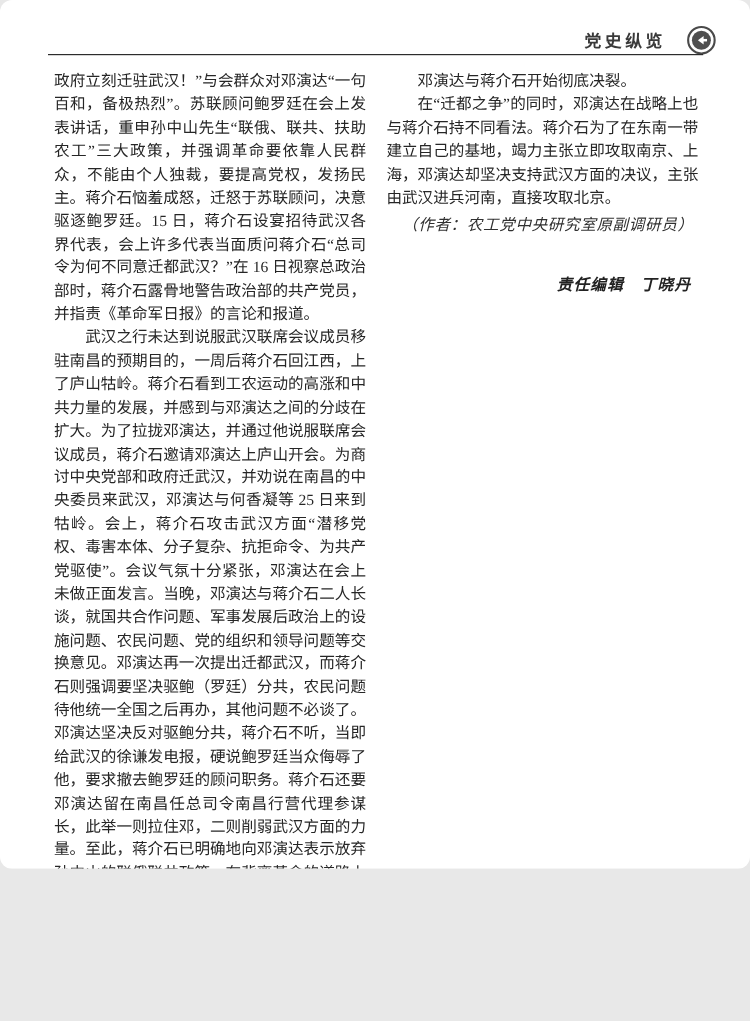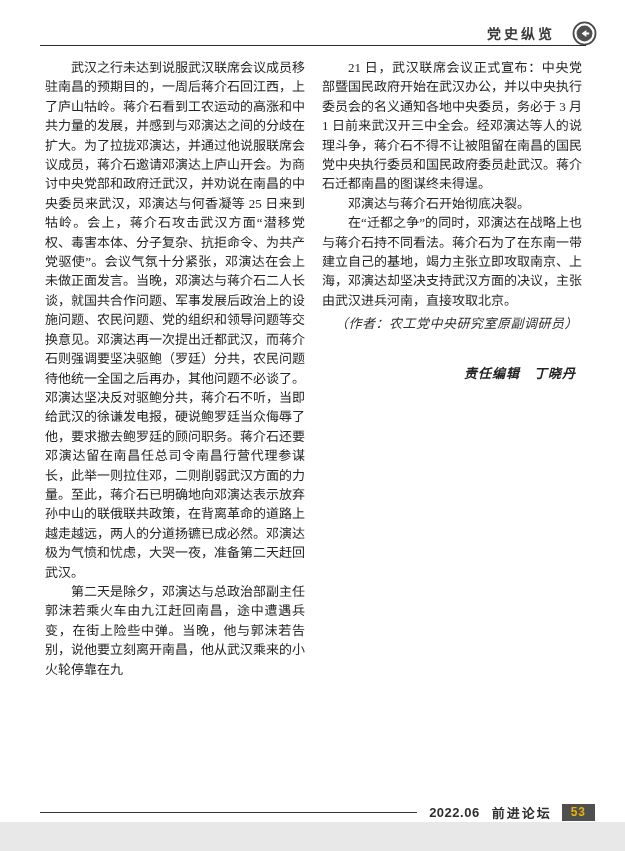--- a/index.html
+++ b/index.html
@@ -1,23 +1,24 @@
 <!DOCTYPE html>
 <html lang="zh-CN"><head>
 <meta charset="utf-8">
 <style>
   html,body{margin:0;padding:0;background:#e8e8e8;}
   .page{
     position:relative;
-    width:625px;height:822px;
+    width:625px;height:724px;
     margin:0 auto;
     background:#ffffff;
     font-family:"Liberation Serif","DejaVu Serif",serif;
     color:#262626;
     overflow:hidden;
+    border-radius:10px;
   }
   
   .header-label{
     position:absolute;top:23px;right:70px;
     font-family:"Liberation Sans","DejaVu Sans",sans-serif;
     font-weight:bold;font-size:14px;letter-spacing:3px;color:#3a3a3a;
   }
   .header-icon{
     position:absolute;top:21px;right:28px;width:25px;height:25px;
   }
@@ -82,25 +83,25 @@
       <circle cx="12" cy="12" r="10.6" fill="none" stroke="#4a4a4a" stroke-width="1.7"></circle>
       <circle cx="12" cy="12" r="7.6" fill="#4f4f4f"></circle>
       <path d="M13.8 8.6 L9.2 12 L13.8 15.4 Z" fill="#ffffff"></path>
       <rect x="11.5" y="11" width="5" height="2" fill="#ffffff"></rect>
     </svg>
   </span>
   <div class="header-rule"></div>
 
   <main class="columns">
     <section class="col">
+      <p class="cont">政府立刻迁驻武汉！”与会群众对邓演达“一句百和，备极热烈”。苏联顾问鲍罗廷在会上发表讲话，重申孙中山先生“联俄、联共、扶助农工”三大政策，并强调革命要依靠人民群众，不能由个人独裁，要提高党权，发扬民主。蒋介石恼羞成怒，迁怒于苏联顾问，决意驱逐鲍罗廷。15 日，蒋介石设宴招待武汉各界代表，会上许多代表当面质问蒋介石“总司令为何不同意迁都武汉？”在 16 日视察总政治部时，蒋介石露骨地警告政治部的共产党员，并指责《革命军日报》的言论和报道。</p>
       <p>武汉之行未达到说服武汉联席会议成员移驻南昌的预期目的，一周后蒋介石回江西，上了庐山牯岭。蒋介石看到工农运动的高涨和中共力量的发展，并感到与邓演达之间的分歧在扩大。为了拉拢邓演达，并通过他说服联席会议成员，蒋介石邀请邓演达上庐山开会。为商讨中央党部和政府迁武汉，并劝说在南昌的中央委员来武汉，邓演达与何香凝等 25 日来到牯岭。会上，蒋介石攻击武汉方面“潜移党权、毒害本体、分子复杂、抗拒命令、为共产党驱使”。会议气氛十分紧张，邓演达在会上未做正面发言。当晚，邓演达与蒋介石二人长谈，就国共合作问题、军事发展后政治上的设施问题、农民问题、党的组织和领导问题等交换意见。邓演达再一次提出迁都武汉，而蒋介石则强调要坚决驱鲍（罗廷）分共，农民问题待他统一全国之后再办，其他问题不必谈了。邓演达坚决反对驱鲍分共，蒋介石不听，当即给武汉的徐谦发电报，硬说鲍罗廷当众侮辱了他，要求撤去鲍罗廷的顾问职务。蒋介石还要邓演达留在南昌任总司令南昌行营代理参谋长，此举一则拉住邓，二则削弱武汉方面的力量。至此，蒋介石已明确地向邓演达表示放弃孙中山的联俄联共政策，在背离革命的道路上越走越远，两人的分道扬镳已成必然。邓演达极为气愤和忧虑，大哭一夜，准备第二天赶回武汉。</p>
       <p>第二天是除夕，邓演达与总政治部副主任郭沫若乘火车由九江赶回南昌，途中遭遇兵变，在街上险些中弹。当晚，他与郭沫若告别，说他要立刻离开南昌，他从武汉乘来的小火轮停靠在九</p>
     </section>
     <section class="col">
-      <p>21 日，武汉联席会议正式宣布：中央党部暨国民政府开始在武汉办公，并以中央执行委员会的名义通知各地中央委员，务必于 3 月 1 日前来武汉开三中全会。经邓演达等人的说理斗争，蒋介石不得不让被阻留在南昌的国民党中央执行委员和国民政府委员赴武汉。蒋介石迁都南昌的图谋终未得逞。</p>
       <p>邓演达与蒋介石开始彻底决裂。</p>
       <p>在“迁都之争”的同时，邓演达在战略上也与蒋介石持不同看法。蒋介石为了在东南一带建立自己的基地，竭力主张立即攻取南京、上海，邓演达却坚决支持武汉方面的决议，主张由武汉进兵河南，直接攻取北京。</p>
       <p class="author-note">（作者：农工党中央研究室原副调研员）</p>
       <p class="editor-line">
         <span>责任编辑</span><span class="editor-name">丁晓丹</span>
       </p>
     </section>
   </main>
 
   <div class="footer">

